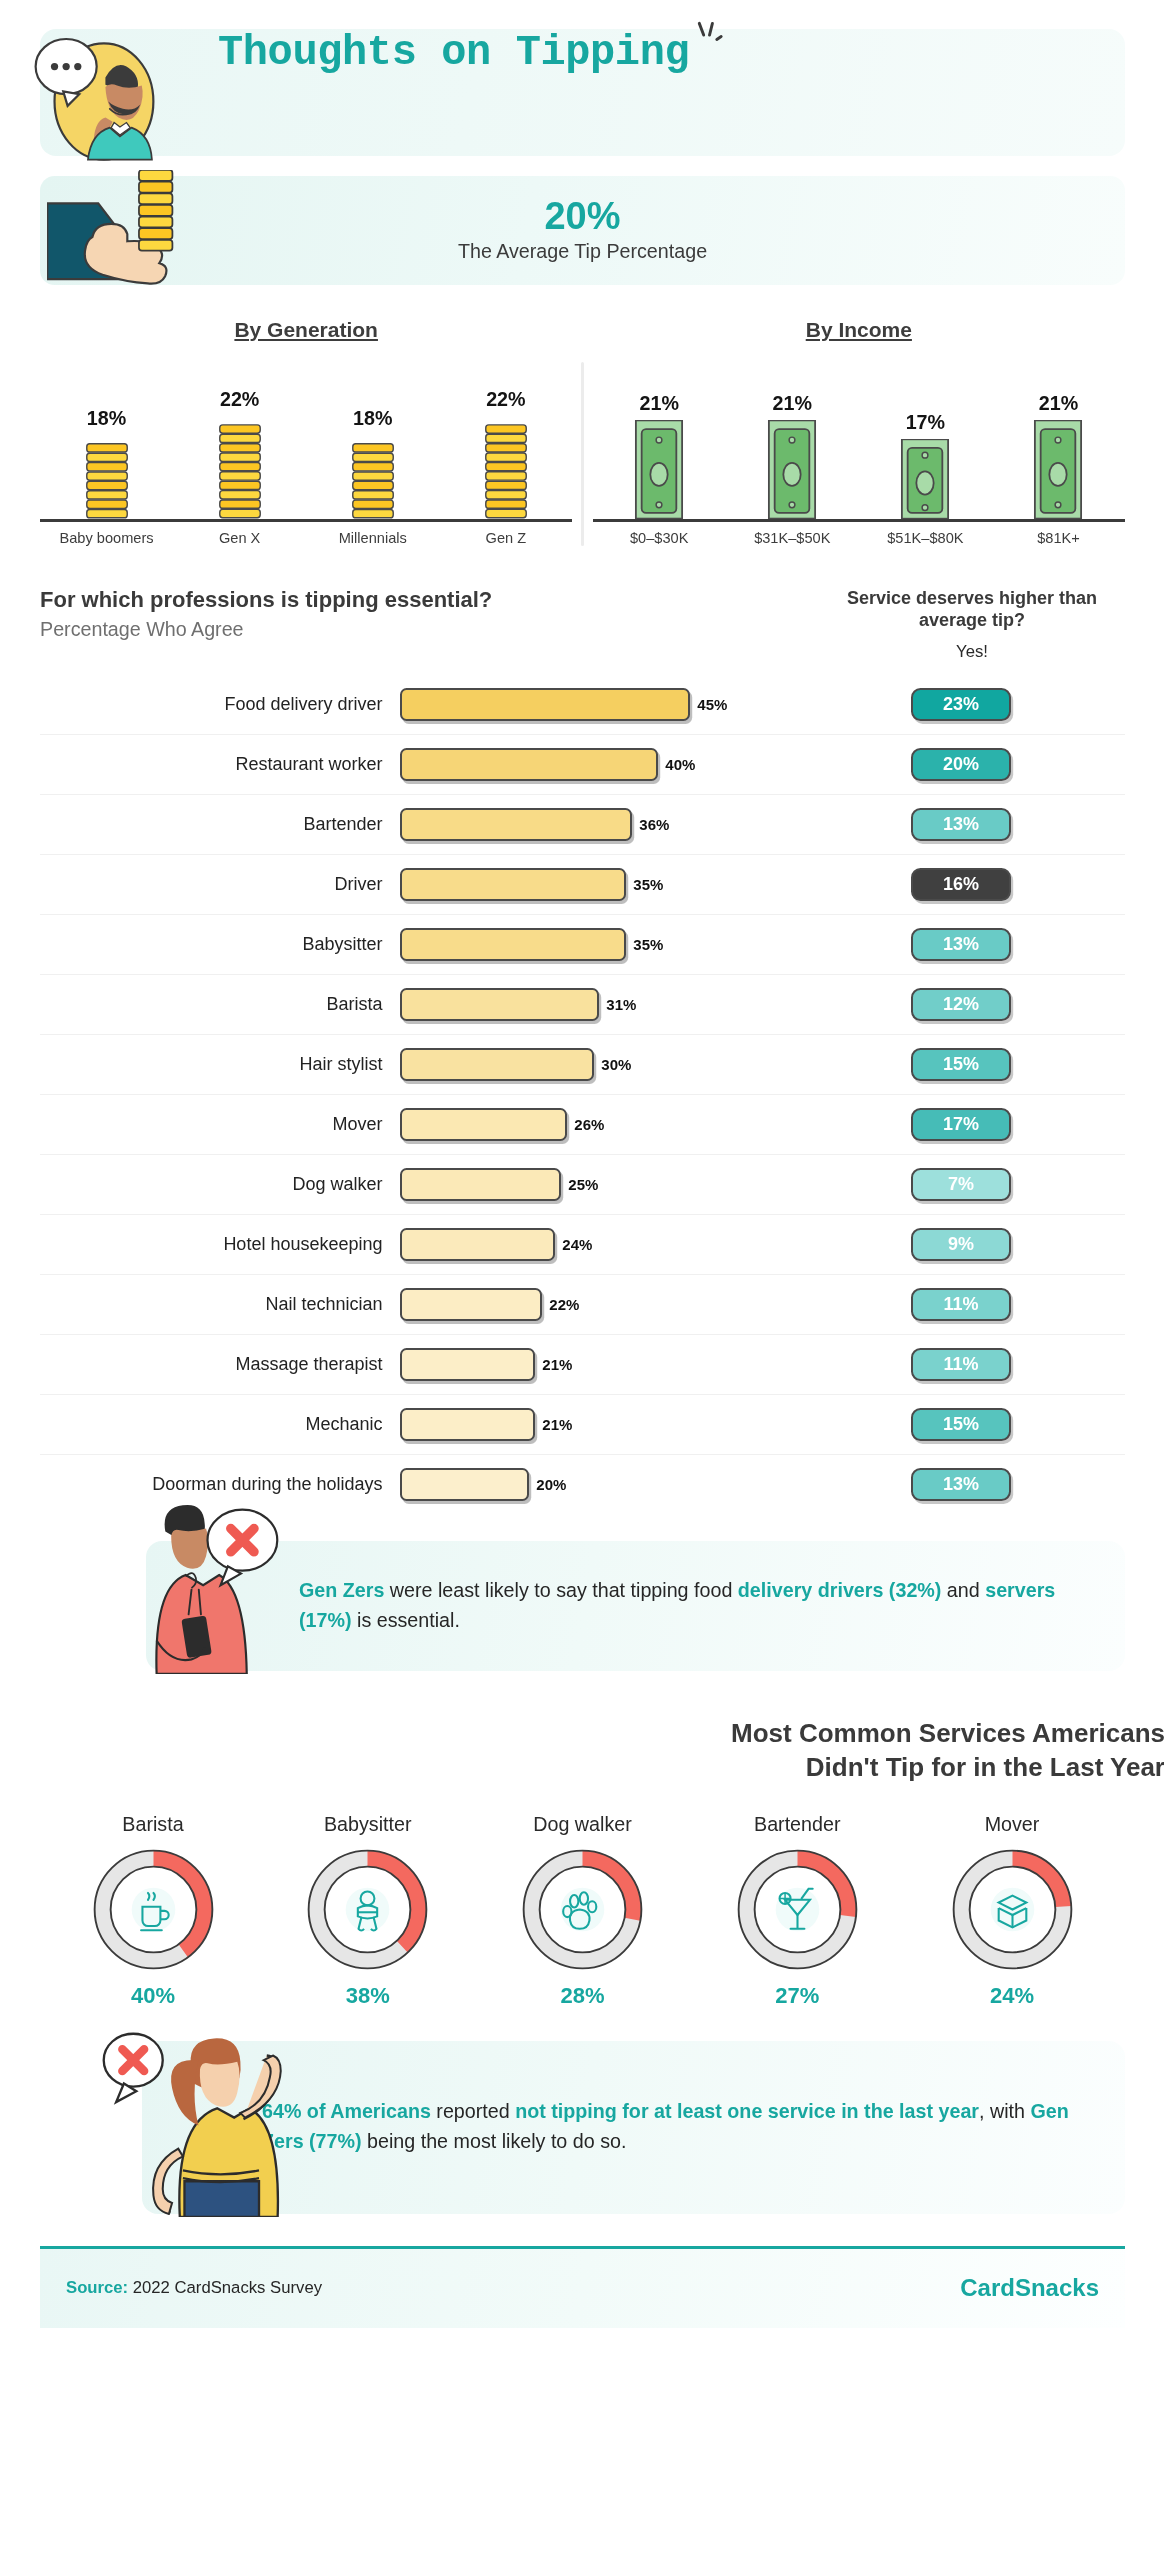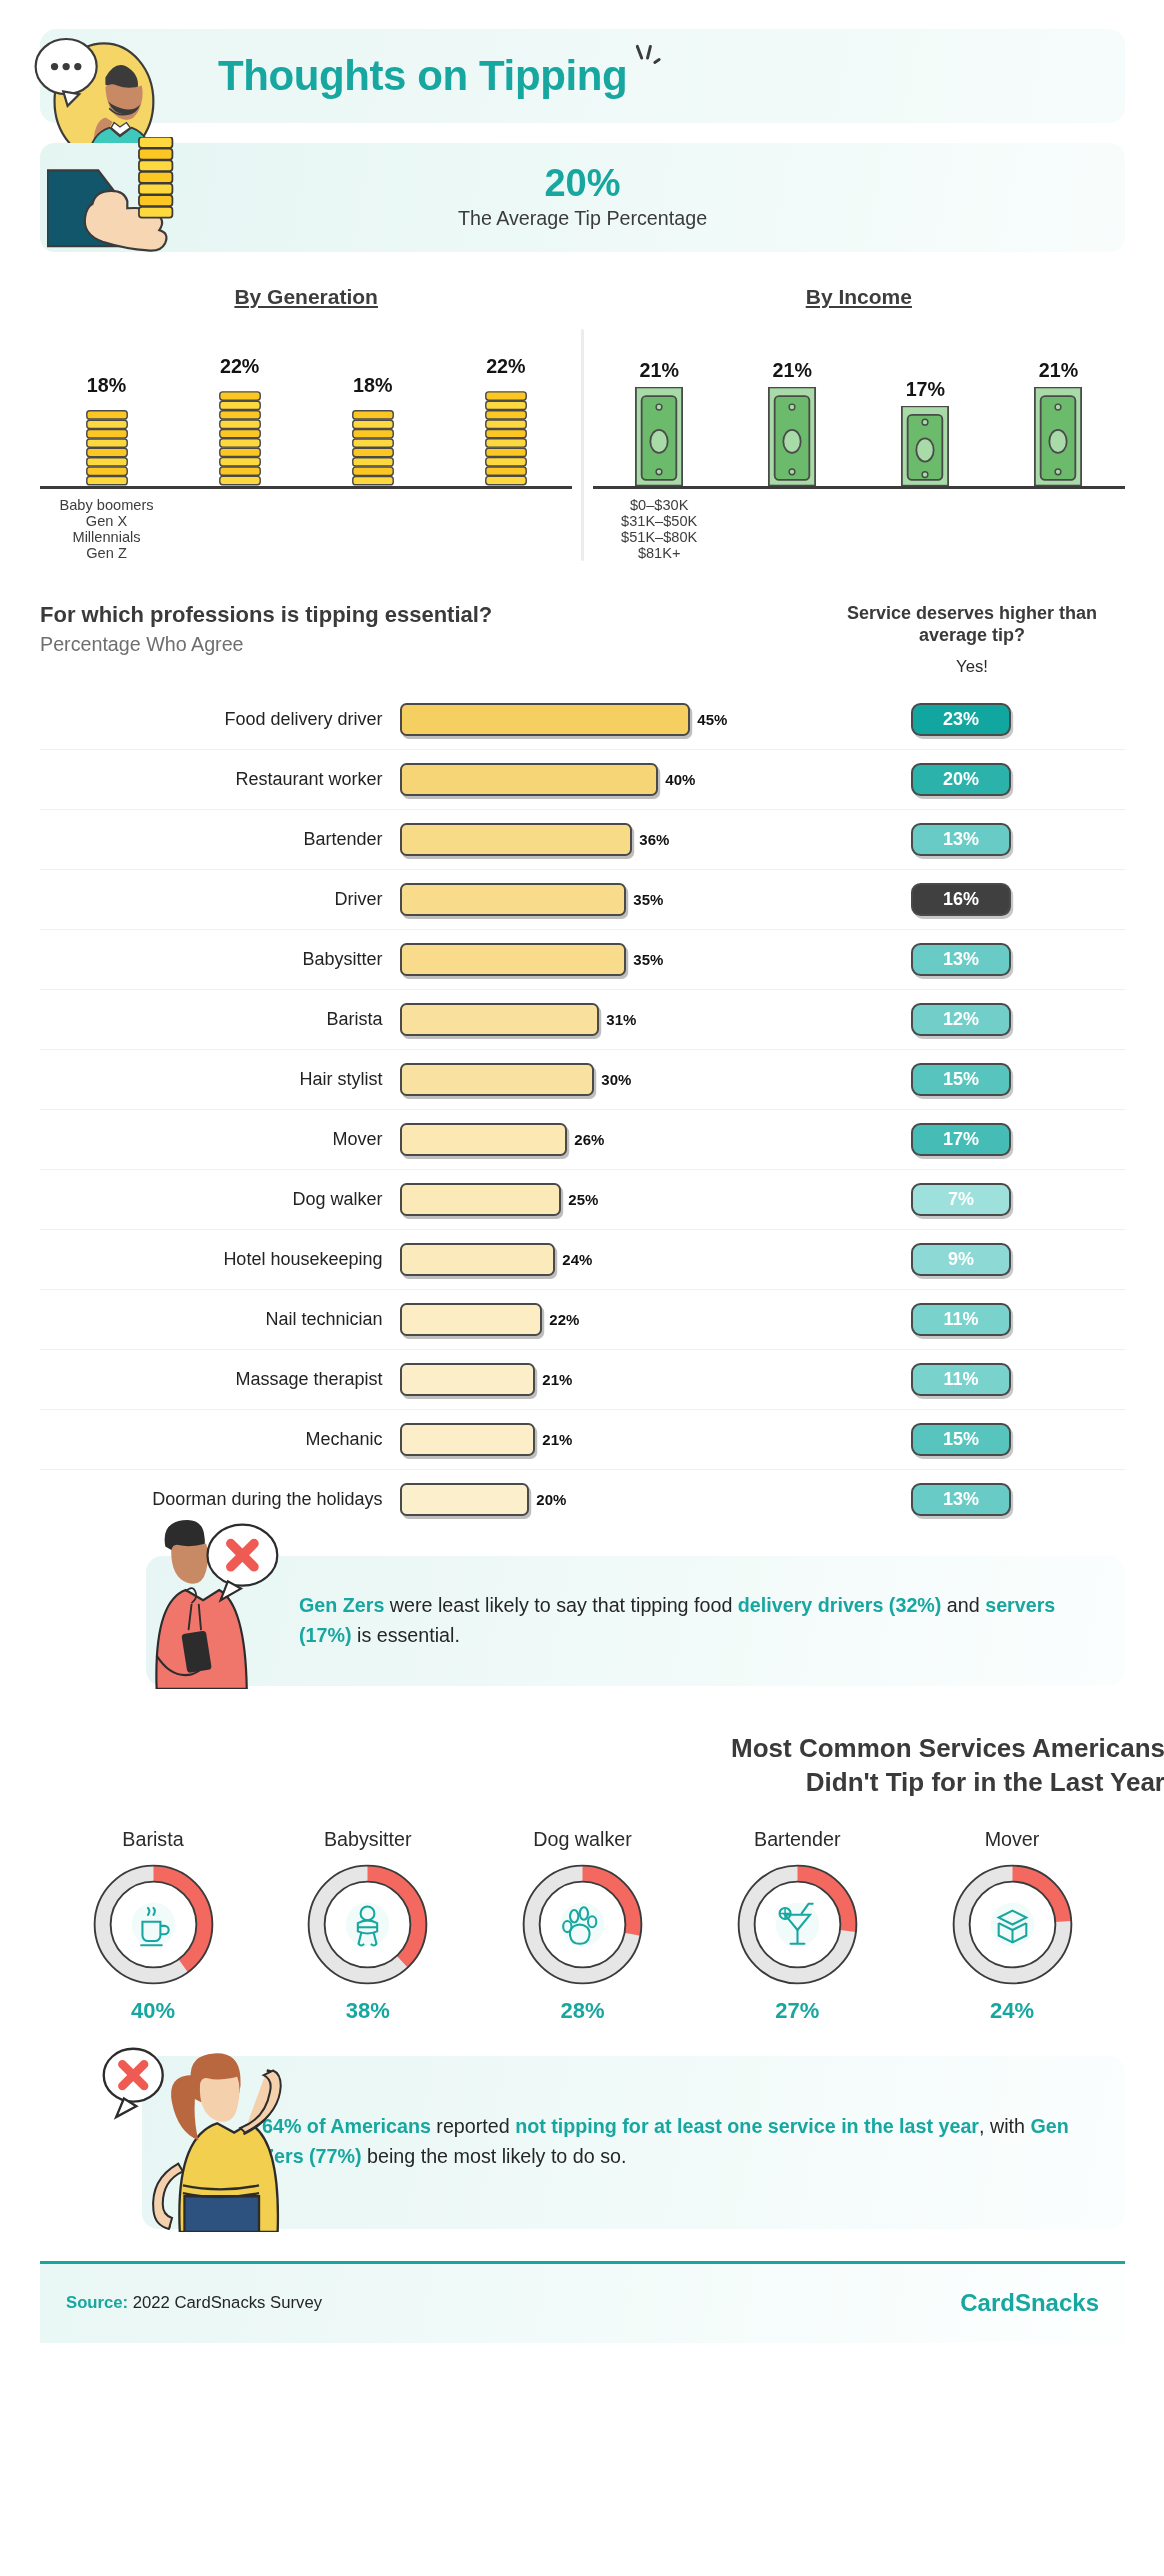--- a/index.html
+++ b/index.html
@@ -8,26 +8,26 @@
     background: #ffffff;
     font-family: "Liberation Sans", sans-serif;
     color: #333333;
     -webkit-font-smoothing: antialiased;
   }
   .page { width: 1165px; min-height: 2576px; position: relative; padding: 0; }
 
   
   .header {
     margin: 29px 40px 0 40px;
-    height: 94px;
+    height: 127px;
     background: linear-gradient(100deg, #e9f7f5 0%, #eef9f7 40%, #f6fcfb 100%);
     border-radius: 16px;
     display: flex;
-    align-items: center;
     position: relative;
+    font-family: Liberation Mono, monospace;
   }
   .header-avatar { position: absolute; left: -16px; top: -5.8px; width: 149px; height: 149px; }
   .header-title {
     margin-left: 178px;
     font-size: 42px;
     font-weight: 800;
     color: #17a7a0;
     letter-spacing: -0.4px;
     position: relative;
   }
@@ -48,21 +48,21 @@
   .avg-label { font-size: 19.7px; color: #3b3b3b; margin-top: 2.9px; }
 
   
   .charts-row { display: flex; margin: 33px 40px 0 40px; }
   .chart-col { flex: 1; }
   .chart-title { text-align: center; font-size: 21px; font-weight: 800; color: #3d3d3d; text-decoration: underline; }
   .chart-plot { display: flex; align-items: flex-end; justify-content: space-around;
                 height: 149px; margin-top: 31px; border-bottom: 3.6px solid #3b3b3b; }
   .cbar { display: flex; flex-direction: column; align-items: center; justify-content: flex-end; }
   .cbar-val { font-size: 19.7px; font-weight: 800; color: #141414; margin-bottom: 5.1px; }
-  .cbar-labels { display: flex; justify-content: space-around; margin-top: 8px; flex-direction: column; }
+  .cbar-labels { display: flex; justify-content: space-around; margin-top: 8px; }
   .cbar-label { font-size: 14.6px; color: #3d3d3d; text-align: center; }
   .divider-v { width: 2.9px; background: #ececec; border-radius: 1.5px; margin: 44px 8.7px 0 8.7px; }
 
   
   .prof-head { display: flex; margin: 41px 40px 0 40px; align-items: flex-start; }
   .prof-head-left { flex: 1; }
   .prof-h1 { font-size: 22px; font-weight: 800; color: #3a3a3a; }
   .prof-h2 { font-size: 19.7px; color: #6f6f6f; margin-top: 5.1px; }
   .prof-head-right { width: 306px; text-align: center; }
   .prof-h3 { font-size: 18px; font-weight: 800; color: #3a3a3a; line-height: 1.25; }

